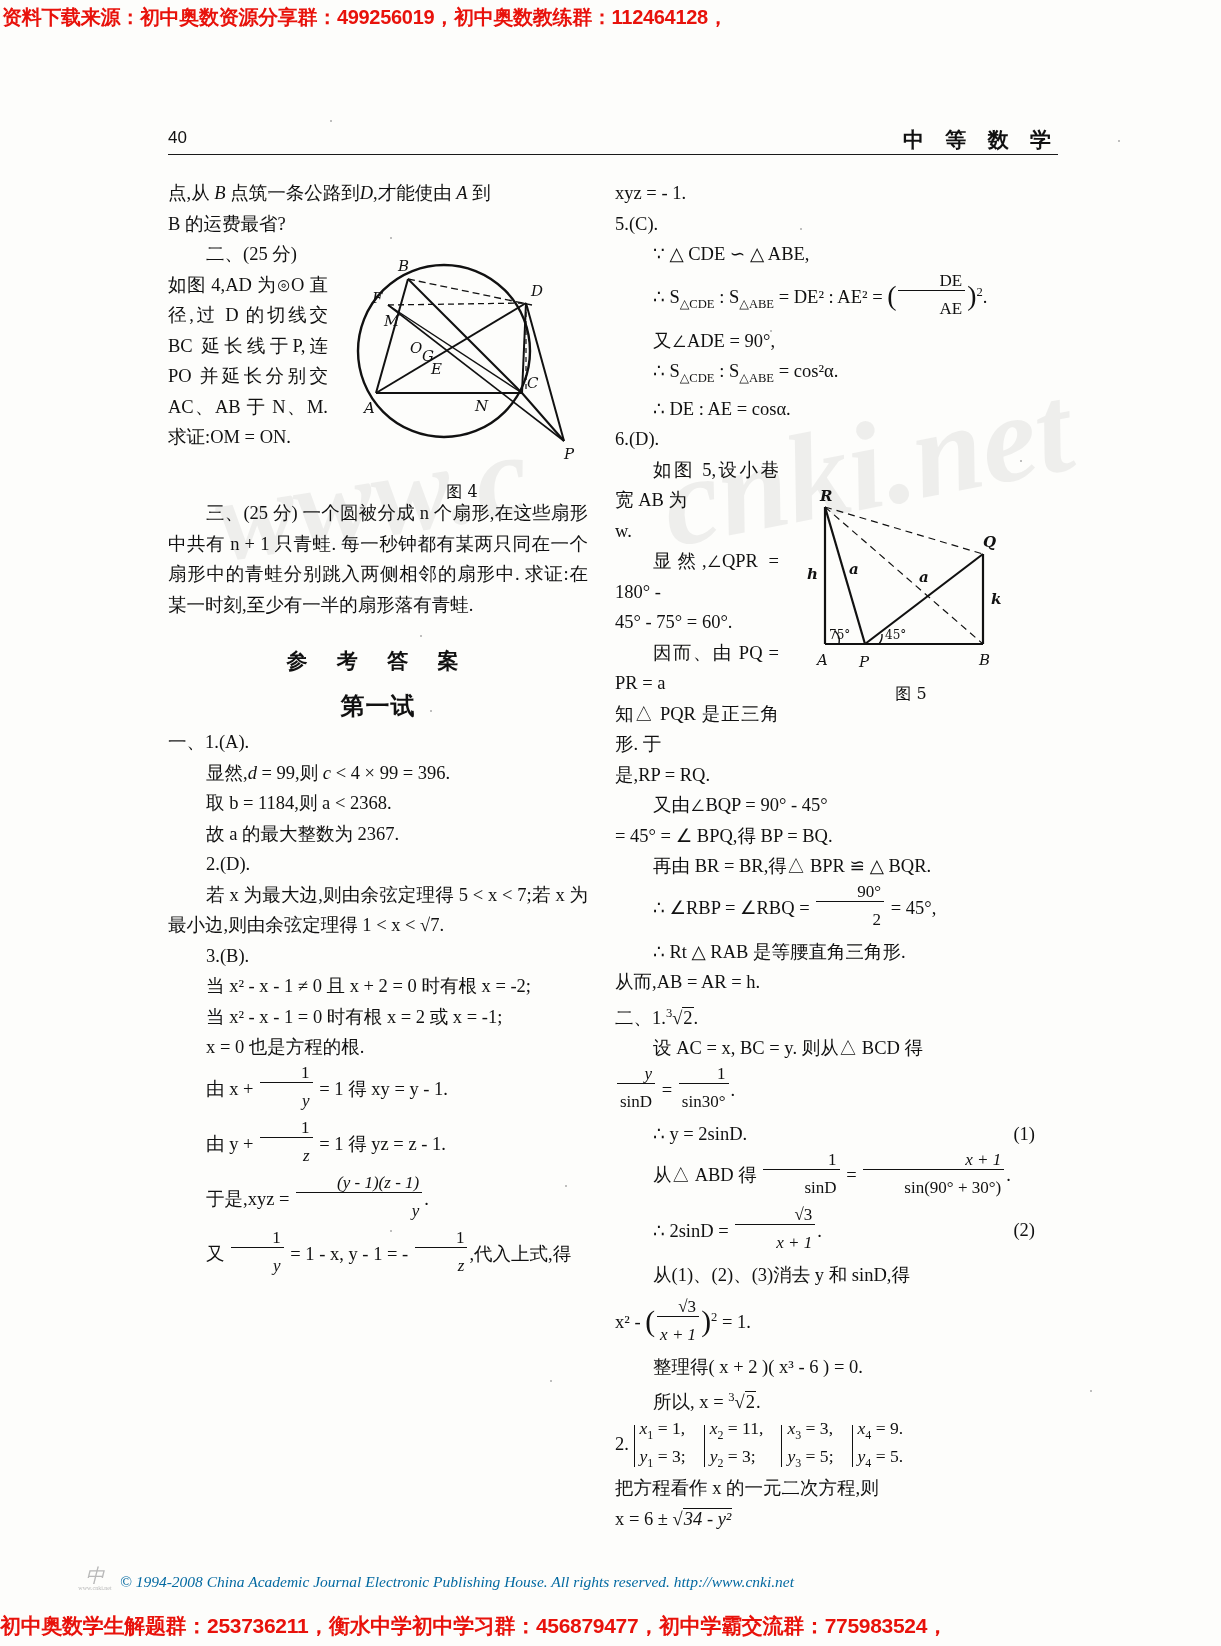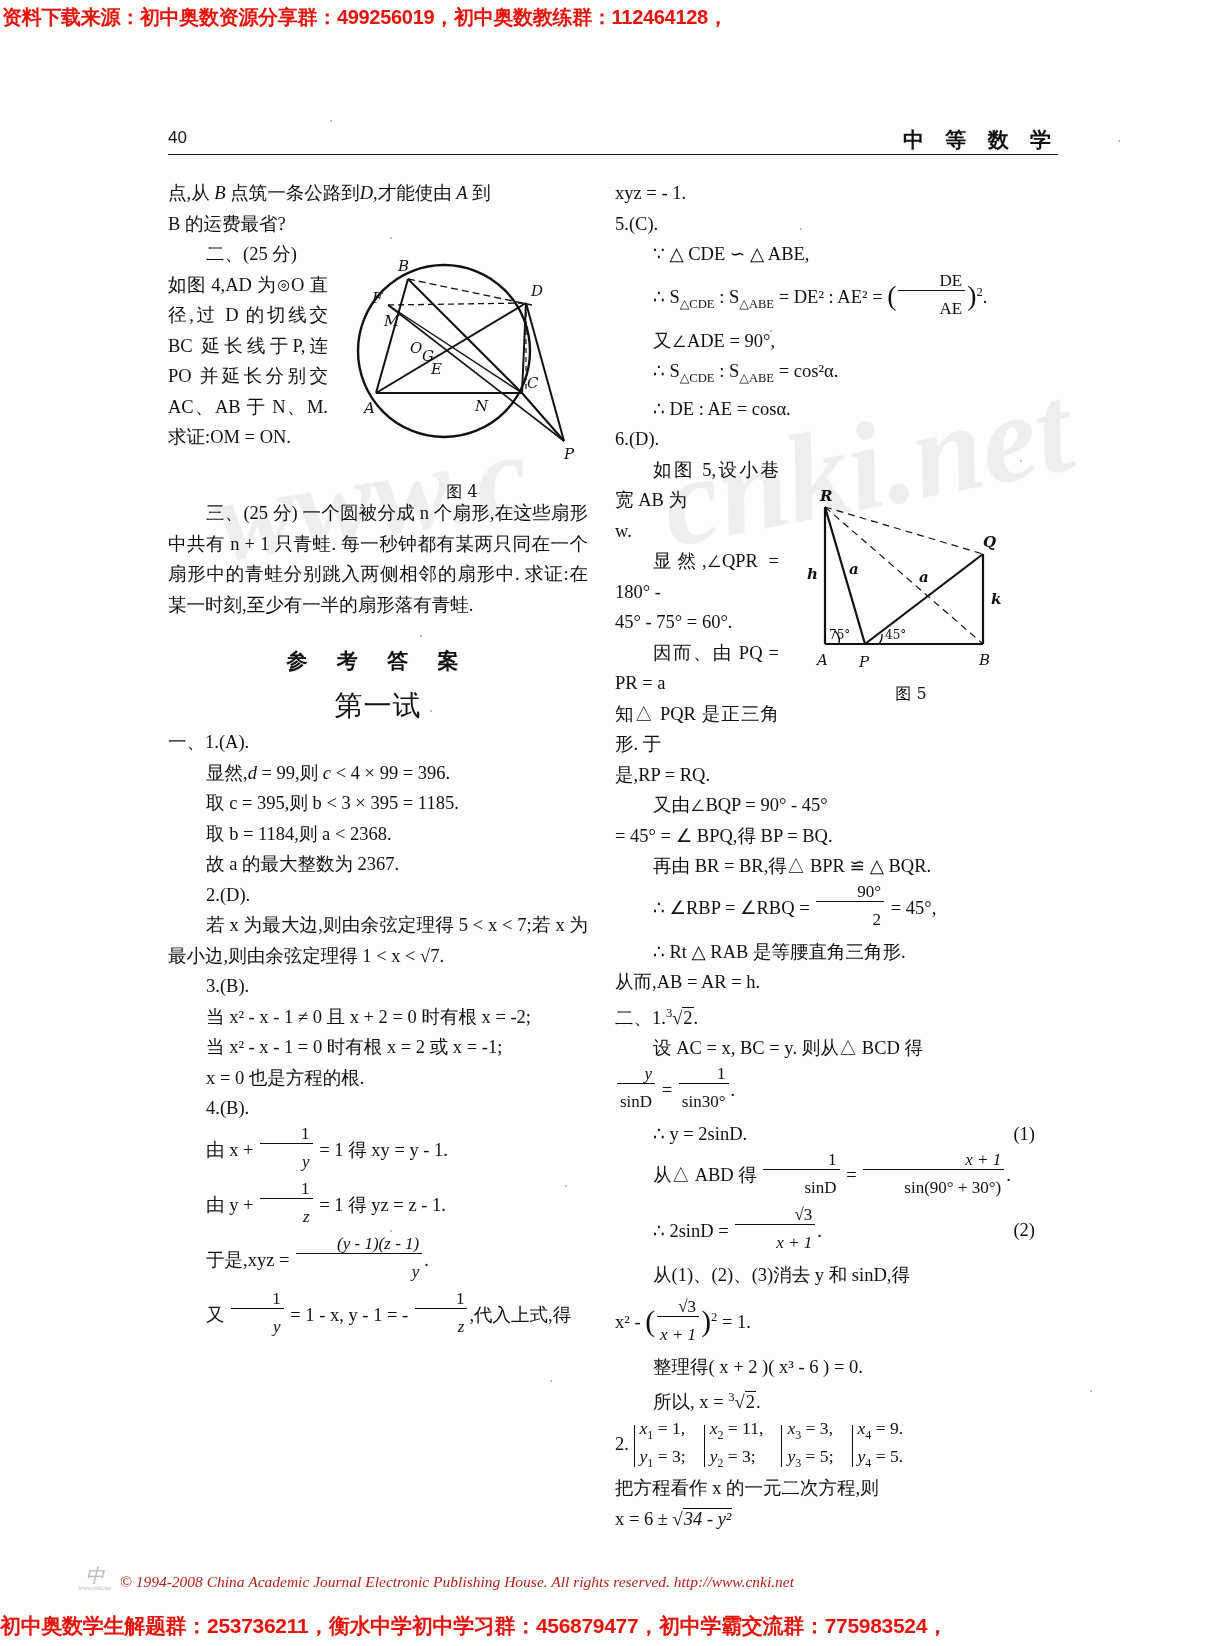--- a/index.html
+++ b/index.html
@@ -52,21 +52,21 @@
 
   .p { margin:0; }
   .indent { text-indent:38px; }
   .ital { font-style:italic; }
   .sec-head {
     text-align:center; font-weight:bold; letter-spacing:11px;
     font-size:21px; font-family:"DejaVu Serif", serif;
     margin:26px 0 10px 0;
   }
   .sub-head {
-    text-align:center; font-weight:normal; font-size:28px;
+    text-align:center; font-weight:bold; font-size:24px;
     font-family:"DejaVu Serif", serif; letter-spacing:1px;
     margin:14px 0 6px 0;
   }
   .tagnum { float:right; font-style:normal; }
 
   
   #fig4-wrap {
     float:right; width:252px; height:255px;
     margin:2px 0 2px 8px; shape-margin:4px;
   }
@@ -103,21 +103,21 @@
     position:absolute; color:#000; opacity:0.055;
     font-family:"Liberation Serif", serif; font-style:italic;
     pointer-events:none; white-space:nowrap; font-weight:bold;
   }
   #wm-left  { left:215px; top:430px; font-size:118px; transform:rotate(-9deg); }
   #wm-right { left:660px; top:395px; font-size:125px; transform:rotate(-11deg); }
 
   
   #copyright {
     position:absolute; left:120px; top:1573px; width:1000px;
-    font-size:15.5px; font-style:italic; color:#b91c1c;
+    font-size:15.5px; font-style:italic; color:#0369a1;
     font-family:"Liberation Serif", serif; white-space:nowrap;
   }
   #cnki-logo {
     position:absolute; left:78px; top:1566px; width:34px; height:32px;
     color:#b9b9b9; font-size:11px; text-align:center;
   }
   #cnki-logo .mark { font-size:19px; font-style:italic; display:block; line-height:19px; }
   #cnki-logo .sub2 { font-size:6px; display:block; }
 
   
@@ -187,33 +187,31 @@
     <span>一个圆被分成 n 个扇形,在这些扇形中共有 n + 1 只青蛙. 每一秒钟都有某两只同在一个扇形中的青蛙分别跳入两侧相邻的扇形中. 求证:在某一时刻,至少有一半的扇形落有青蛙.</span>
   </p>
 
   <div class="sec-head">参 考 答 案</div>
   <div class="sub-head">第一试</div>
 
   <p class="p">一、1.(A).</p>
   <p class="p indent">
     <span>显然,</span><span class="ital">d</span><span> = 99,则 </span><span class="ital">c</span><span> &lt; 4 × 99 = 396.</span>
   </p>
-  <p class="p indent">取 c = 395,则 b &lt; 3 × 395 = 1185.</p>
   <p class="p indent">取 b = 1184,则 a &lt; 2368.</p>
   <p class="p indent">故 a 的最大整数为 2367.</p>
 
   <p class="p indent">2.(D).</p>
   <p class="p indent">若 x 为最大边,则由余弦定理得 5 &lt; x &lt; 7;若 x 为最小边,则由余弦定理得 1 &lt; x &lt; √7.</p>
 
   <p class="p indent">3.(B).</p>
   <p class="p indent">当 x² - x - 1 ≠ 0 且 x + 2 = 0 时有根 x = -2;</p>
   <p class="p indent">当 x² - x - 1 = 0 时有根 x = 2 或 x = -1;</p>
   <p class="p indent">x = 0 也是方程的根.</p>
 
-  <p class="p indent">4.(B).</p>
 
   <p class="p indent" style="line-height:46px;">
     <span>由 x + </span><span class="frac"><span class="num">1</span><span class="den ital">y</span></span><span> = 1 得    xy = y - 1.</span>
   </p>
   <p class="p indent" style="line-height:46px;">
     <span>由 y + </span><span class="frac"><span class="num">1</span><span class="den ital">z</span></span><span> = 1 得    yz = z - 1.</span>
   </p>
   <p class="p indent" style="line-height:46px;">
     <span>于是,xyz = </span><span class="frac"><span class="num ital">(y - 1)(z - 1)</span><span class="den ital">y</span></span><span>.</span>
   </p>

